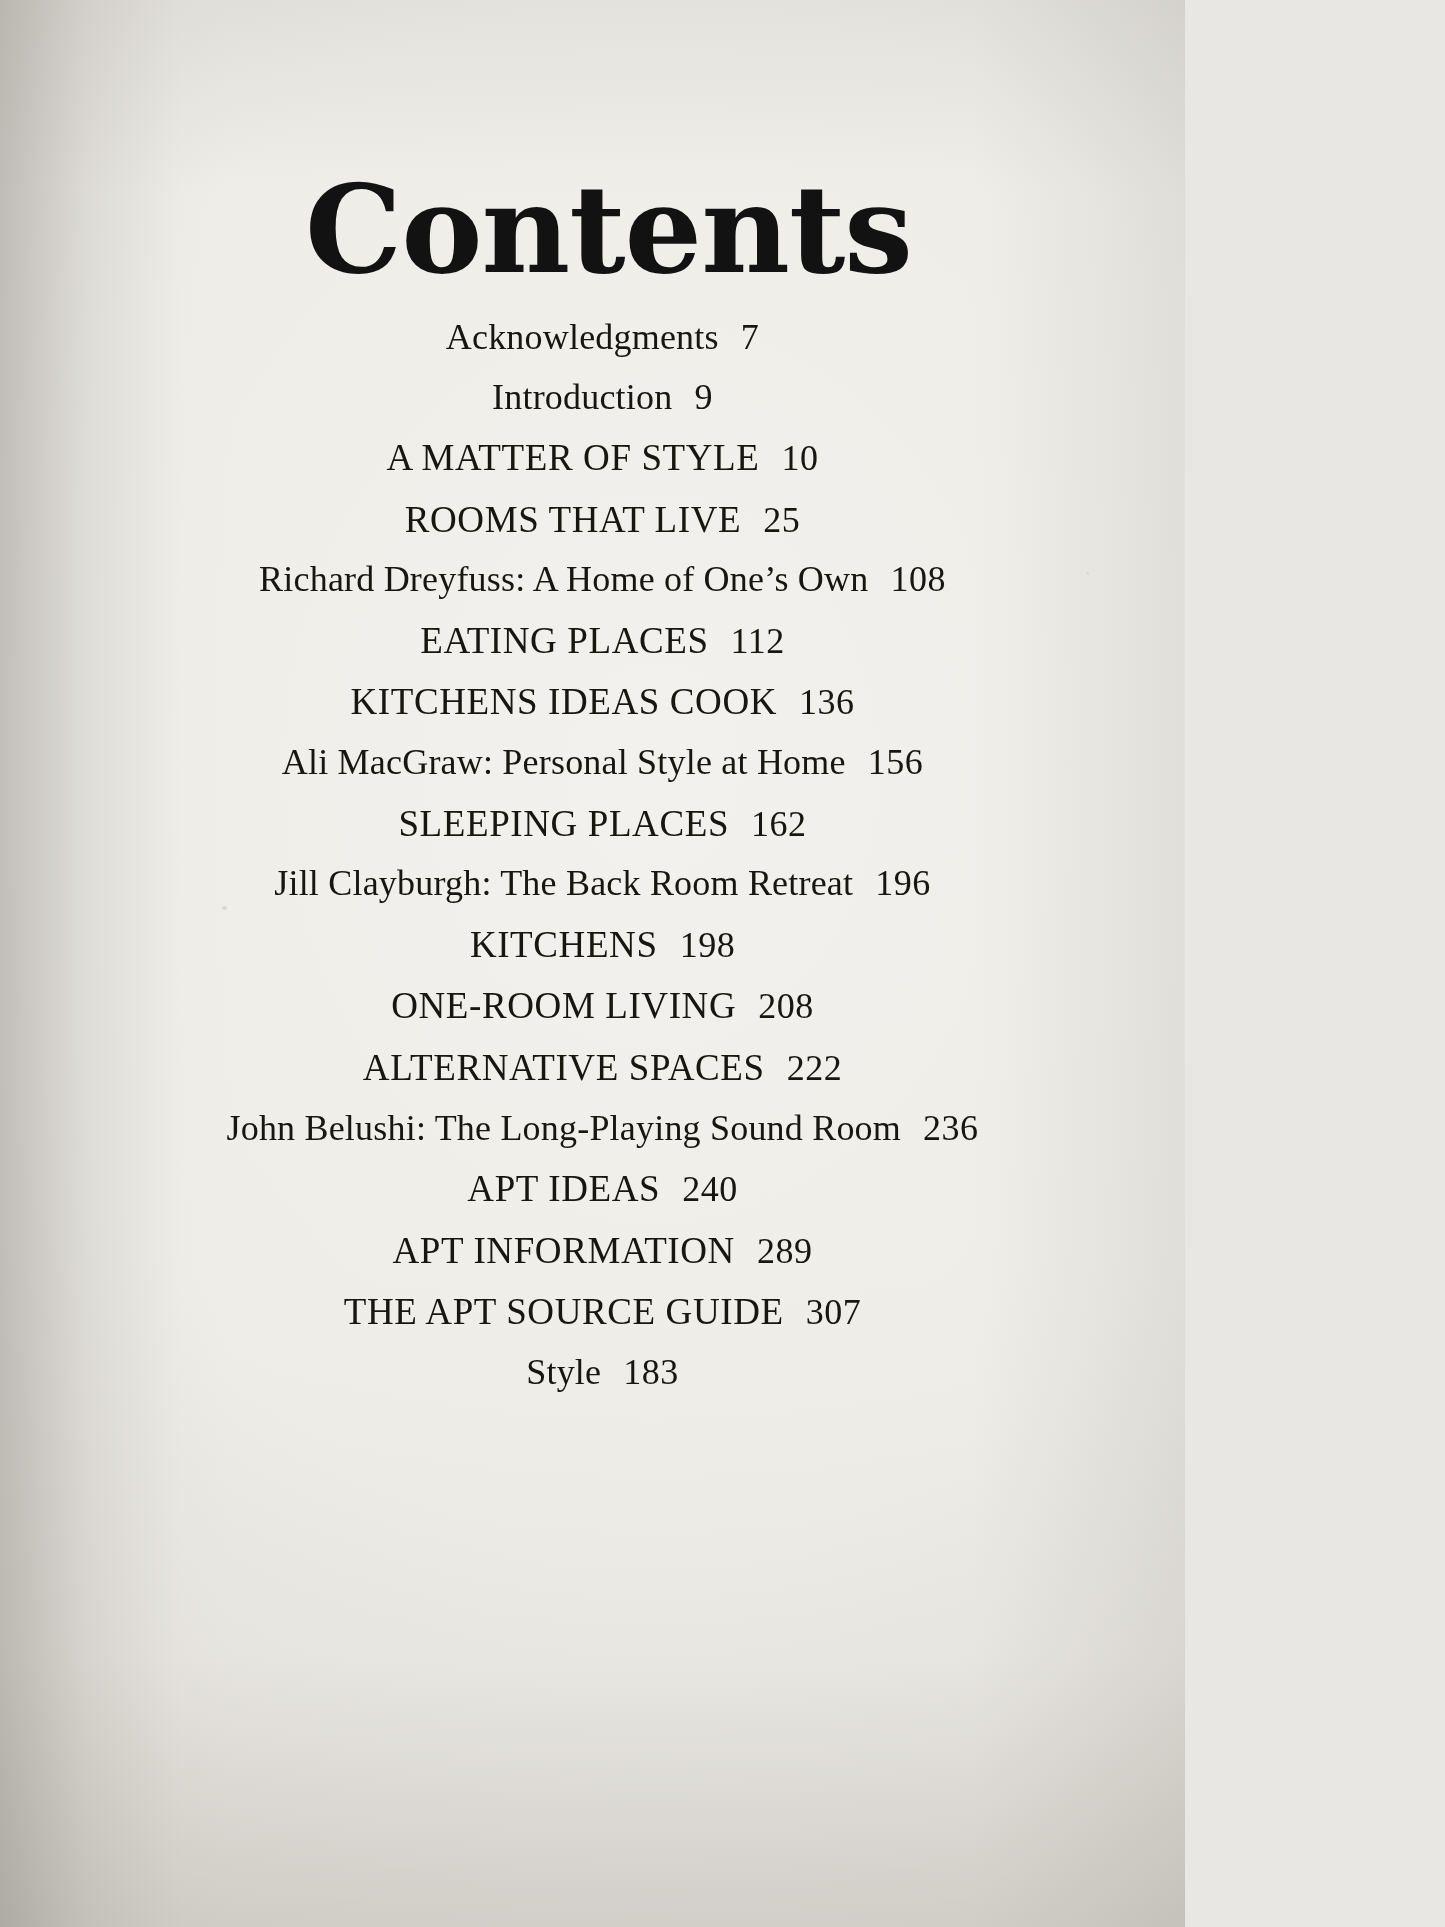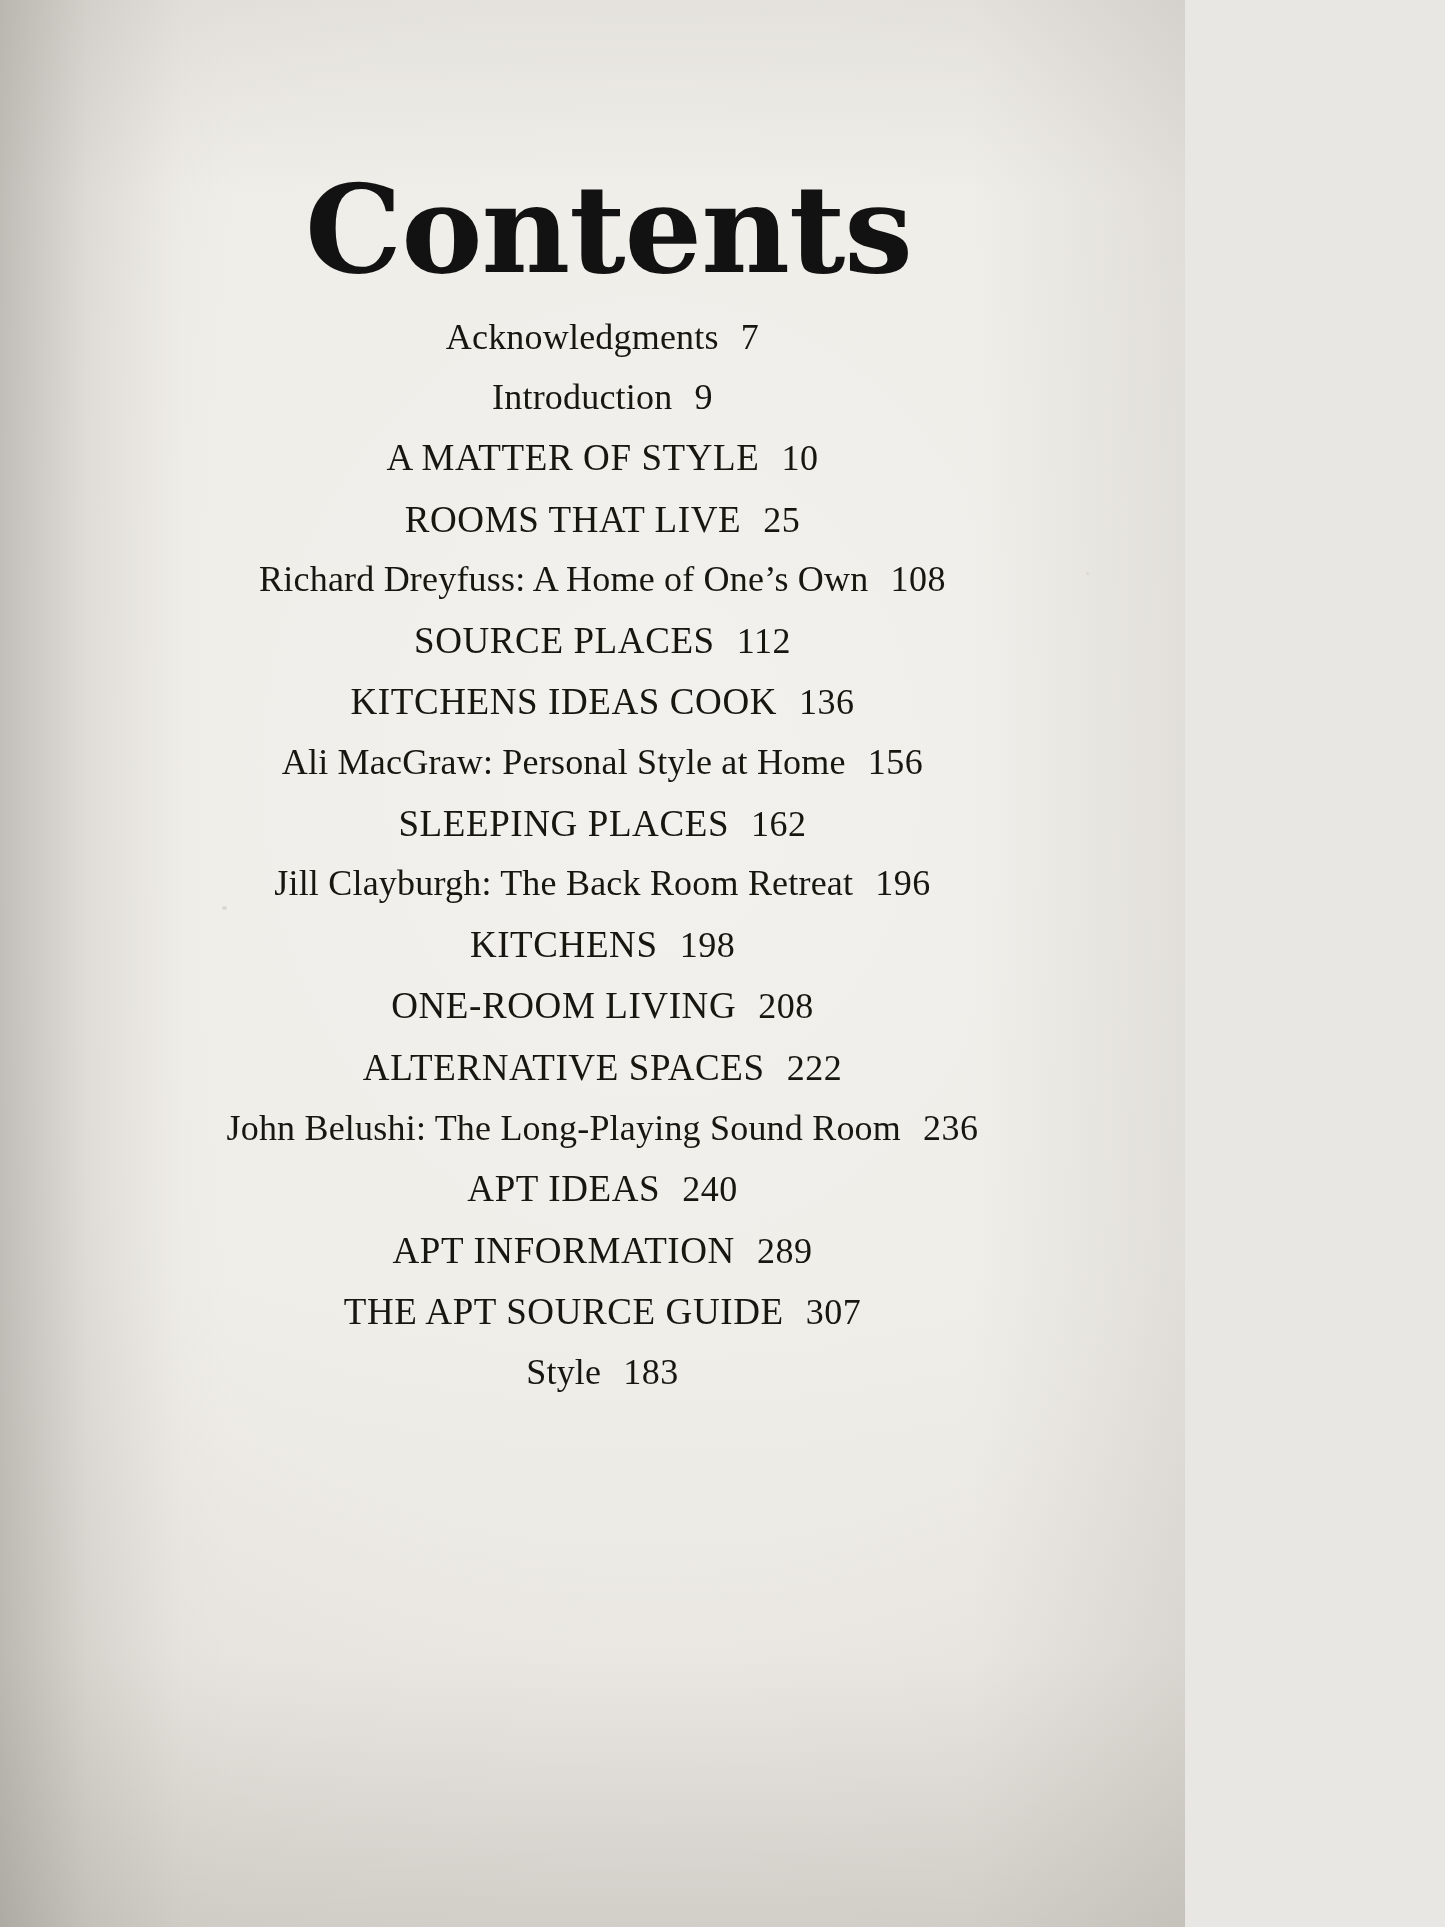--- a/index.html
+++ b/index.html
@@ -104,21 +104,21 @@
   <div class="content-wrap">
 
     <h1 id="toc-title">Contents</h1>
 
     <ul id="toc-list">
         <li><span class="t-title">Acknowledgments</span><span class="t-page">7</span></li>
         <li><span class="t-title">Introduction</span><span class="t-page">9</span></li>
         <li><span class="t-caps">A MATTER OF STYLE</span><span class="t-page">10</span></li>
         <li><span class="t-caps">ROOMS THAT LIVE</span><span class="t-page">25</span></li>
         <li><span class="t-title">Richard Dreyfuss: A Home of One’s Own</span><span class="t-page">108</span></li>
-        <li><span class="t-caps">SOURCE PLACES</span><span class="t-page">112</span></li>
+        <li><span class="t-caps">EATING PLACES</span><span class="t-page">112</span></li>
         <li><span class="t-caps">KITCHENS IDEAS COOK</span><span class="t-page">136</span></li>
         <li><span class="t-title">Ali MacGraw: Personal Style at Home</span><span class="t-page">156</span></li>
         <li><span class="t-caps">SLEEPING PLACES</span><span class="t-page">162</span></li>
         <li><span class="t-title">Jill Clayburgh: The Back Room Retreat</span><span class="t-page">196</span></li>
         <li><span class="t-caps">KITCHENS</span><span class="t-page">198</span></li>
         <li><span class="t-caps">ONE-ROOM LIVING</span><span class="t-page">208</span></li>
         <li><span class="t-caps">ALTERNATIVE SPACES</span><span class="t-page">222</span></li>
         <li><span class="t-title">John Belushi: The Long-Playing Sound Room</span><span class="t-page">236</span></li>
         <li><span class="t-caps">APT IDEAS</span><span class="t-page">240</span></li>
         <li><span class="t-caps">APT INFORMATION</span><span class="t-page">289</span></li>

